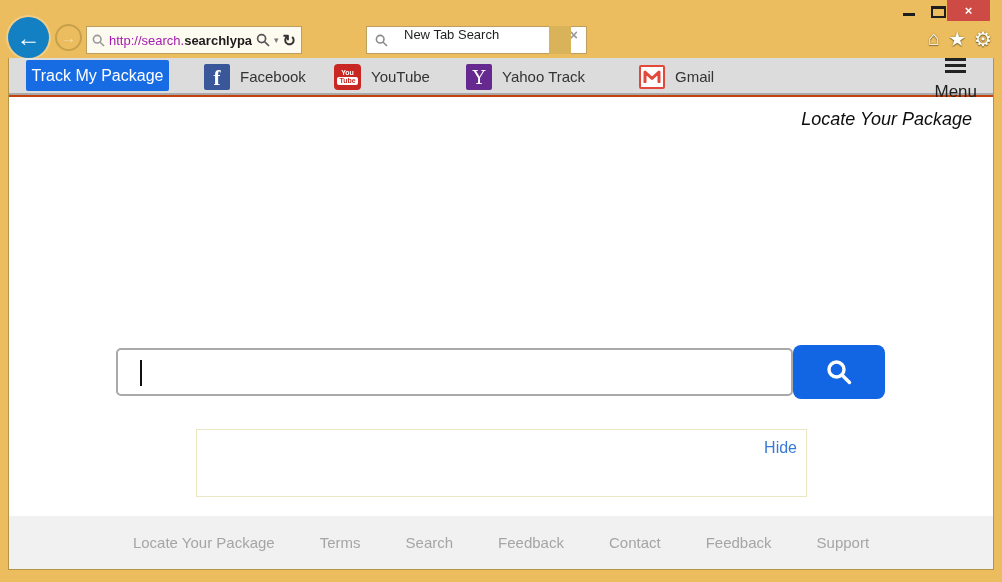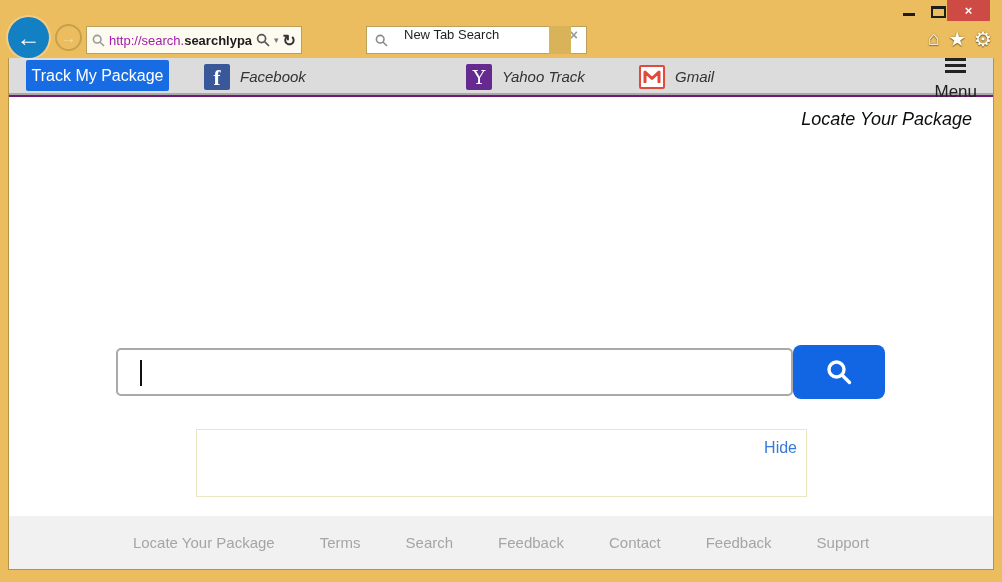--- a/index.html
+++ b/index.html
@@ -57,35 +57,35 @@
   .chrome-right-icons {
     position:absolute; right:10px; top:27px; display:flex; gap:8px;
     font-size:20px; color:#fdfdf8;
     text-shadow:0 0 2px #87703a, 0 1px 1px #6e5a28;
   }
 
   
   .page {
     position:absolute; left:8px; right:8px; top:58px; bottom:12px;
     border:1px solid #b59445; border-top:none;
-    background:#701a75;
+    background:#c2410c;
   }
 
   
   .toolbar {
     position:absolute; top:0; left:0; right:0; height:37px;
     background:#dcdcdc; border-bottom:2px solid #a9a9a9;
   }
   .track-btn {
     position:absolute; left:17px; top:2px; height:31px; width:143px;
     background:#176ce4; color:#fff; font-size:16px; border:none; border-radius:2px;
     display:flex; align-items:center; justify-content:center; cursor:pointer;
   }
   .tb-item { position:absolute; top:0; height:37px; display:flex; align-items:center; gap:10px; }
-  .tb-label { font-size:15px; color:#333;font-style:italic; }
+  .tb-label { font-size:15px; color:#333; }
   .tb-facebook { left:195px; }
   .tb-youtube  { left:325px; }
   .tb-yahoo    { left:457px; }
   .tb-gmail    { left:594px;padding-left:36px; }
 
   .icon-fb {
     width:26px; height:26px; background:#3a579a; border-radius:2px; color:#fff;
     font-family:"Liberation Serif", serif; font-weight:bold; font-size:21px;
     display:flex; align-items:flex-end; justify-content:center; line-height:24px;
     overflow:hidden;
@@ -213,20 +213,27 @@
 <div class="page">
 
   <div class="toolbar">
     <button class="track-btn">Track My Package</button>
 
     <div class="tb-item tb-facebook">
       <span class="icon-fb">f</span>
       <span class="tb-label">Facebook</span>
     </div>
 
+    <div class="tb-item tb-youtube">
+      <span class="icon-yt">
+        <span class="yt-top">You</span>
+        <span class="yt-bottom">Tube</span>
+      </span>
+      <span class="tb-label">YouTube</span>
+    </div>
 
     <div class="tb-item tb-yahoo">
       <span class="icon-yh">Y</span>
       <span class="tb-label">Yahoo Track</span>
     </div>
 
     <div class="tb-item tb-gmail">
       <span class="icon-gm">
         <svg width="18" height="13" viewBox="0 0 18 13">
             <polyline points="2,12 2,2 9,8.5 16,2 16,12" fill="none" stroke="#e2493b" stroke-width="3" stroke-linejoin="round" stroke-linecap="round"></polyline>

